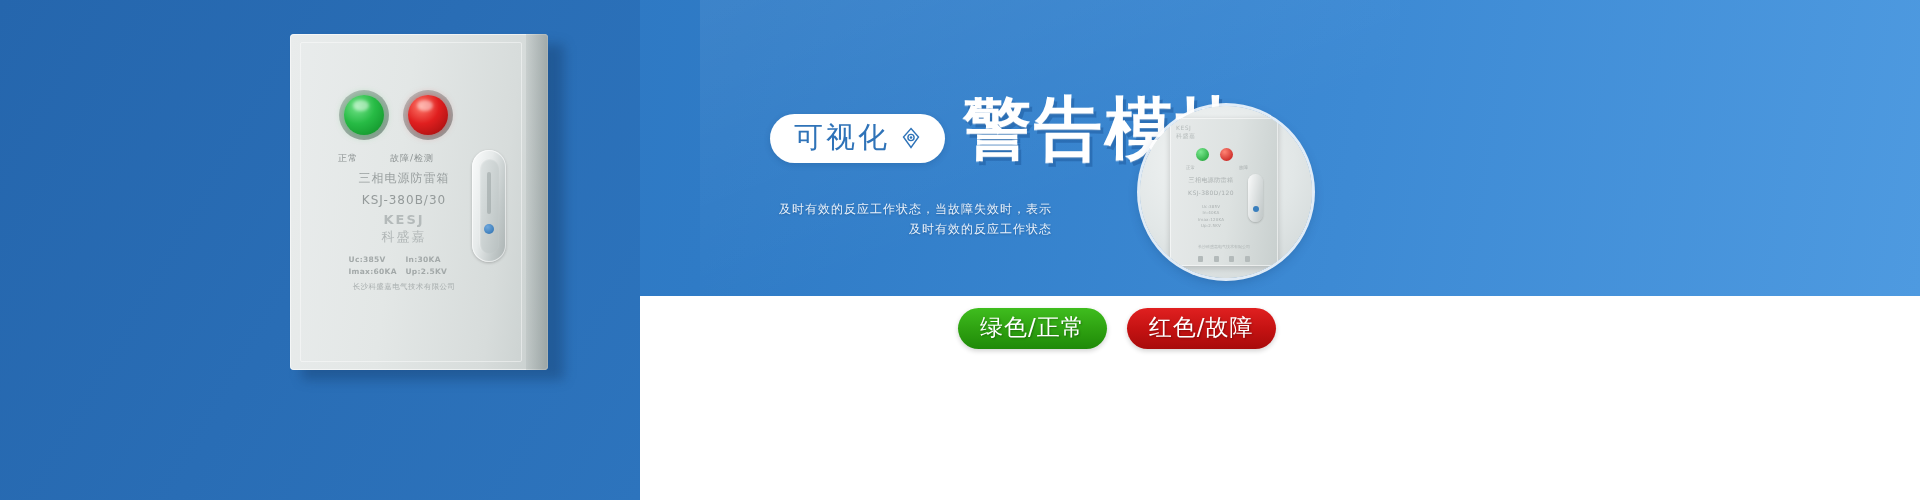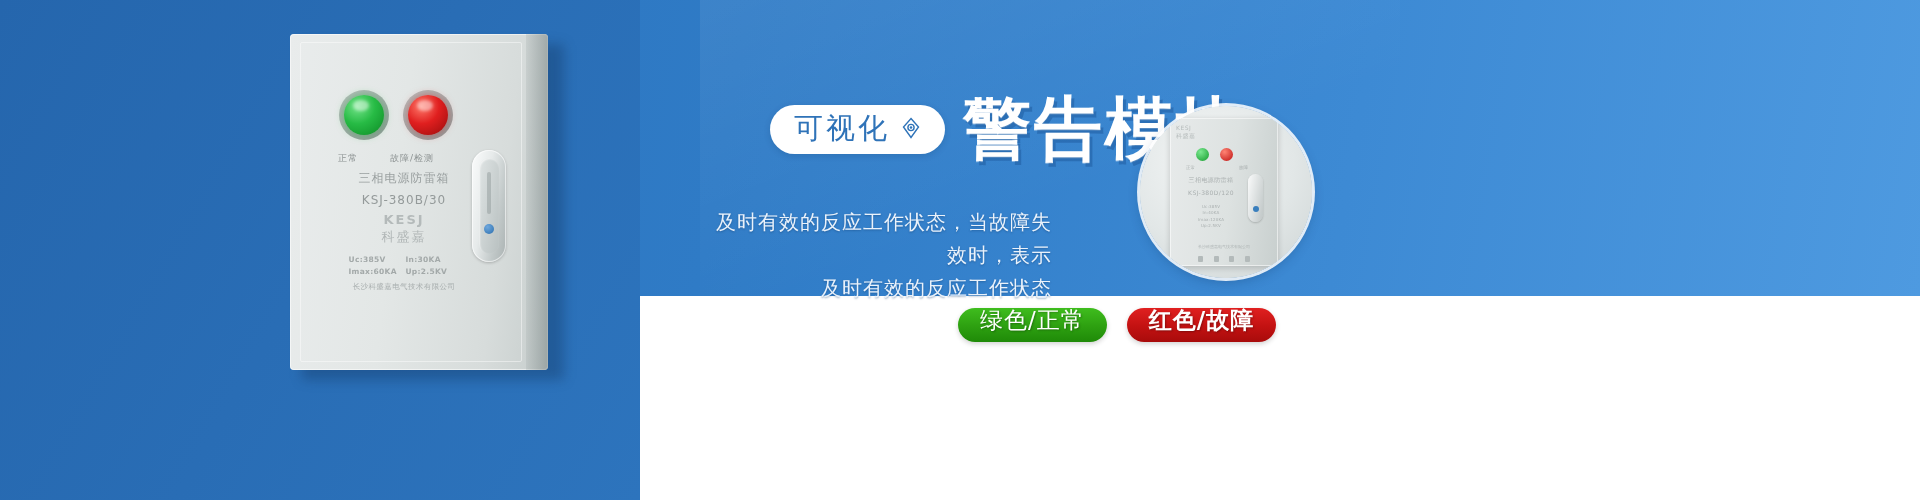--- a/index.html
+++ b/index.html
@@ -156,21 +156,21 @@
   }
   .latch-slot {
     position: absolute; left: 15px; top: 22px;
     width: 4px; height: 42px; border-radius: 2px;
     background: rgba(120,132,132,0.35);
   }
 
   
   .headline-row {
     position: absolute; left: 770px; top: 95px;
-    display: flex; align-items: center; gap: 18px;
+    display: flex; align-items: flex-end; gap: 18px;
   }
   .pill-tag {
     display: flex; align-items: center; gap: 9px;
     background: #ffffff;
     border-radius: 40px;
     padding: 9px 22px 11px 24px;
     box-shadow: 0 2px 6px rgba(10,50,95,0.18);
   }
   .pill-tag-text {
     font-size: 29px; color: #2f73b8; letter-spacing: 3px;
@@ -182,41 +182,40 @@
     font-size: 68px; font-weight: bold; color: #ffffff;
     letter-spacing: 3px; line-height: 1;
     white-space: nowrap;
     text-shadow: 3px 4px 0 rgba(26,84,150,0.45), 0 1px 0 rgba(255,255,255,0.4);
   }
 
   
   .subtitle {
     position: absolute; left: 700px; top: 200px;
     width: 352px; text-align: right;
-    color: #eaf2fb; font-size: 20px; line-height: 1.65;
+    color: #eaf2fb; font-size: 12px; line-height: 1.65;
     letter-spacing: 1px;
     text-shadow: 0 1px 2px rgba(16,60,110,0.45);
-    margin-top: 6px;
   }
 
   
   .badges {
     position: absolute; left: 958px; top: 308px;
     display: flex; gap: 20px;
   }
   .badge {
     border-radius: 22px;
-    padding: 1px 22px 10px;
+    padding: 8px 22px 10px;
     font-size: 23px; letter-spacing: 1px; color: #ffffff;
     line-height: 1; white-space: nowrap;
     text-shadow: 1px 1px 2px rgba(0,0,0,0.30);
     box-shadow: 0 2px 5px rgba(0,0,0,0.18);
   }
   .badge-green { background: linear-gradient(180deg, #3fbd1e 0%, #2ea111 52%, #1f8a08 100%); }
-  .badge-red   { background: linear-gradient(180deg, #e02020 0%, #c41212 52%, #a80b0b 100%); font-weight: bold; }
+  .badge-red   { background: linear-gradient(180deg, #e02020 0%, #c41212 52%, #a80b0b 100%); }
 
   
   .circle-inset {
     position: absolute; left: 1140px; top: 106px;
     width: 172px; height: 172px; border-radius: 50%;
     overflow: hidden;
     background: linear-gradient(140deg, #eef1f1, #dfe4e4);
     box-shadow: 0 0 0 3px rgba(255,255,255,0.85), 0 4px 12px rgba(12,50,95,0.30);
   }
   .circle-bg {

